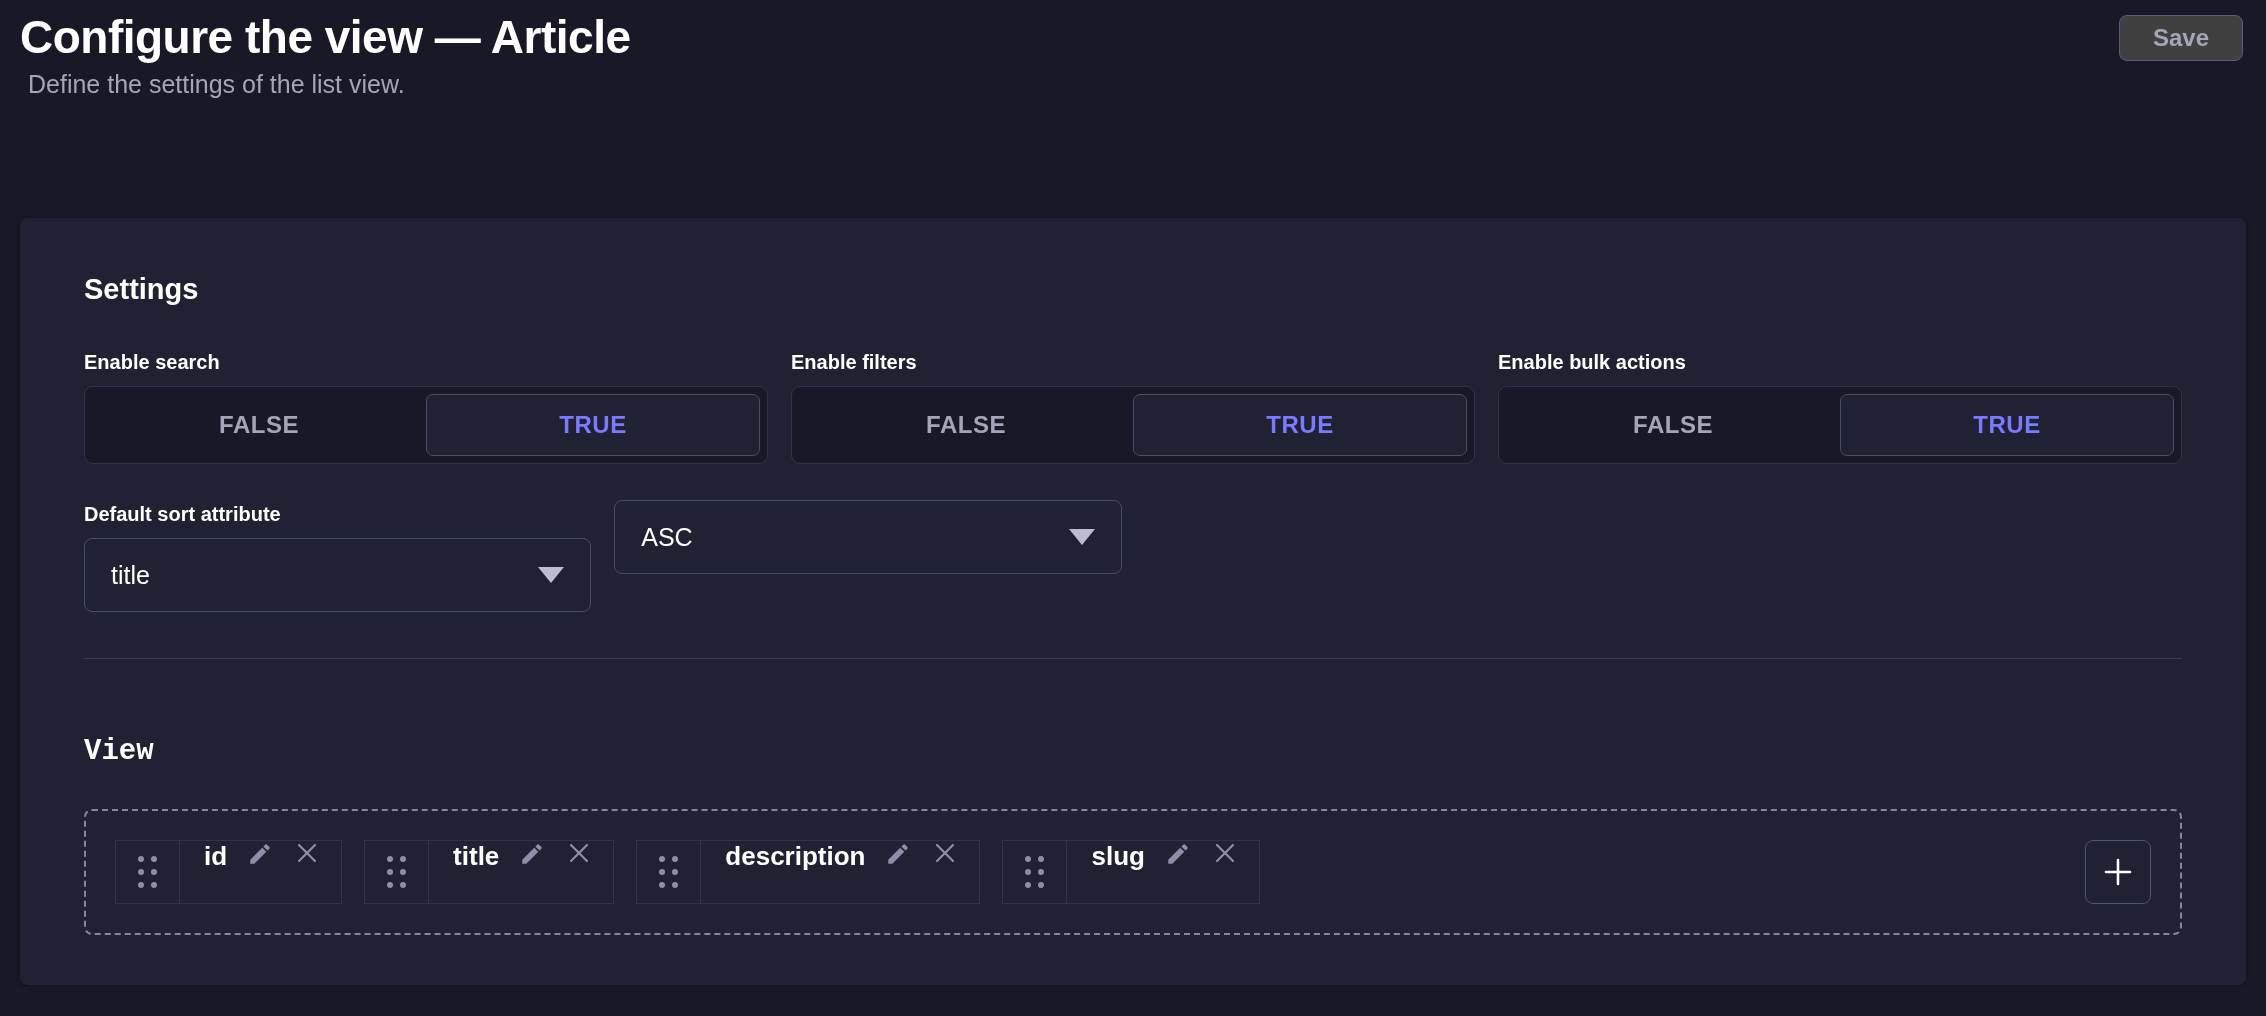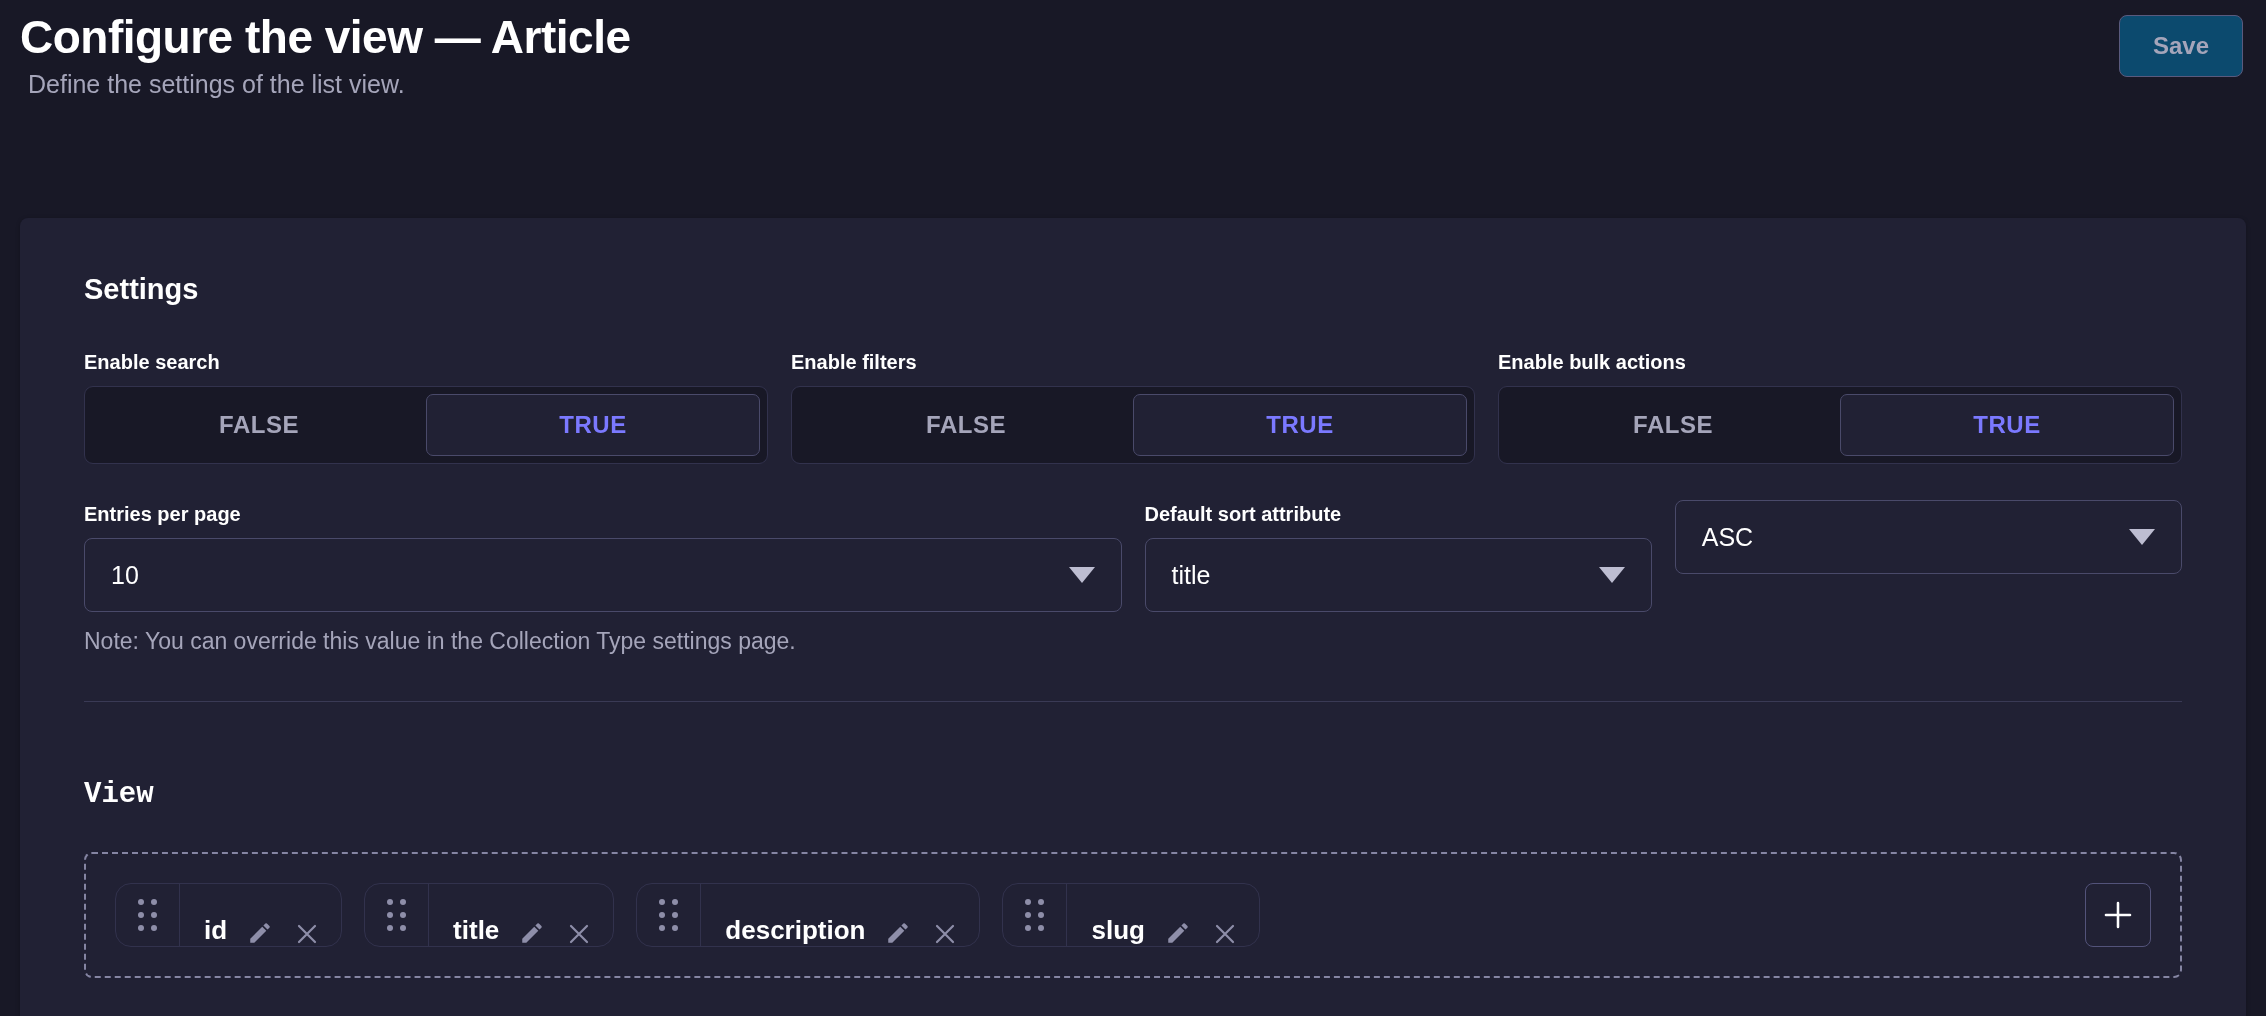--- a/index.html
+++ b/index.html
@@ -10,22 +10,22 @@
     font-family: "Liberation Sans", sans-serif;
     overflow: hidden;
     color: #fff;
   }
 
   
   .header { display:flex; justify-content:space-between; align-items:flex-start; padding: 12px 23px 0 20px; }
   .page-title { margin:0; font-size:46px; line-height:50px; font-weight:700; color:#ffffff; letter-spacing:-0.5px; }
   .page-subtitle { margin:8px 8px 0; font-size:25px; line-height:28px; color:#a5a5ba; font-weight:400; }
   .save-btn {
-    margin-top:3px; width:124px; height:62px;
-    background:#0c4a6e; border:1px solid #5a5a7d; border-radius:8px;
+    margin-top:3px; width:124px; height:46px;
+    background:#404040; border:1px solid #5a5a7d; border-radius:8px;
     color:#a5a5ba; font-family:inherit; font-size:24px; font-weight:600;
     display:flex; align-items:center; justify-content:center; cursor:default;margin-left:39px;
   }
 
   
   .panel {
     margin: 120px 20px 0;
     background:#212134; border-radius:8px;
     padding: 54px 64px 50px;
     box-shadow: 0 1px 4px rgba(0,0,0,0.25);
@@ -64,22 +64,22 @@
 
   .divider { border:none; border-top:1px solid #3a3a55; margin:46px 0 0; }
   .view-heading { margin-top:76px; margin-bottom:40px;font-family:Liberation Mono, monospace; }
 
   
   .drop-zone {
     border:2px dashed #8585a3; border-radius:8px;
     padding:29px; display:flex; align-items:center; gap:22px;
   }
   .chip {
-    display:flex; align-items:flex-end; height:64px;
-    background:#212134; border:1px solid #32324d; border-radius:16px;
+    display:flex; align-items:flex-start; height:64px;
+    background:#212134; border:1px solid #32324d; border-radius:0;
   }
   .chip-handle {
     width:64px; align-self:stretch; flex:0 0 64px;
     display:flex; align-items:center; justify-content:center;
     border-right:1px solid #32324d; cursor:grab;
   }
   .dots { display:grid; grid-template-columns:repeat(2,6px); grid-auto-rows:6px; gap:7px; }
   .dots i { width:6px; height:6px; border-radius:50%; background:#8e8ea9; }
   .chip-label { margin:0 20px 0 24px; font-size:26px; font-weight:700; color:#ffffff; }
   .icon-btn { background:none; border:none; padding:0; display:flex; align-items:center; justify-content:center; cursor:pointer; }
@@ -125,28 +125,20 @@
     </div>
 
     <div class="span4">
       <span class="field-label">Enable bulk actions</span>
       <div class="toggle-wrap">
         <div class="toggle-option">FALSE</div>
         <div class="toggle-option selected">TRUE</div>
       </div>
     </div>
 
-    <div class="span6">
-      <span class="field-label">Entries per page</span>
-      <div class="select">
-        <span>10</span>
-        <span class="caret"></span>
-      </div>
-      <div class="field-note">Note: You can override this value in the Collection Type settings page.</div>
-    </div>
 
     <div class="span3">
       <span class="field-label">Default sort attribute</span>
       <div class="select">
         <span>title</span>
         <span class="caret"></span>
       </div>
     </div>
 
     <div class="span3">

